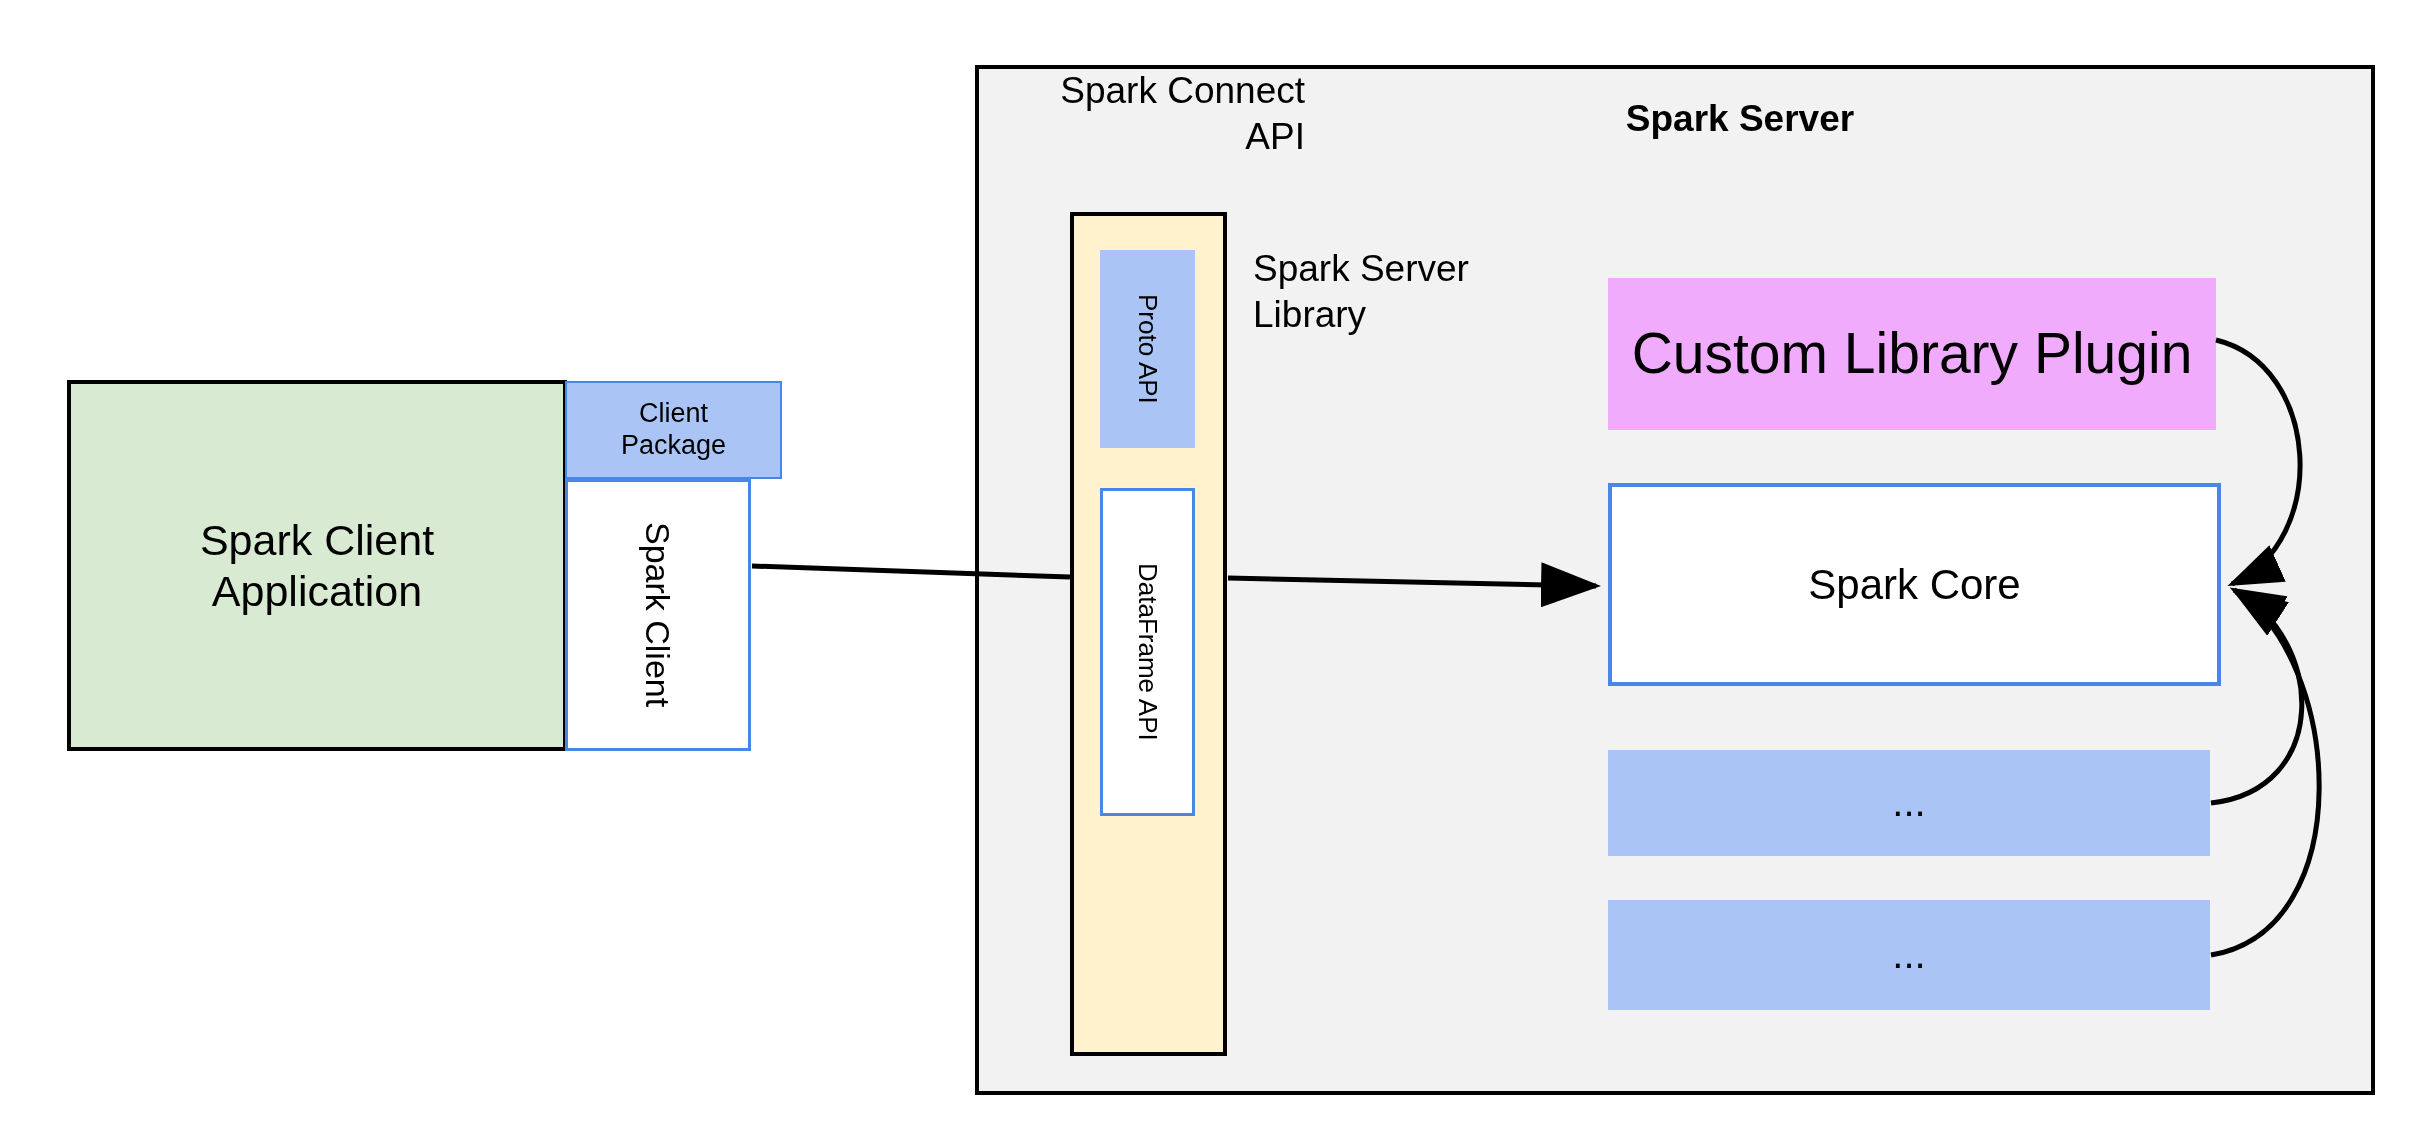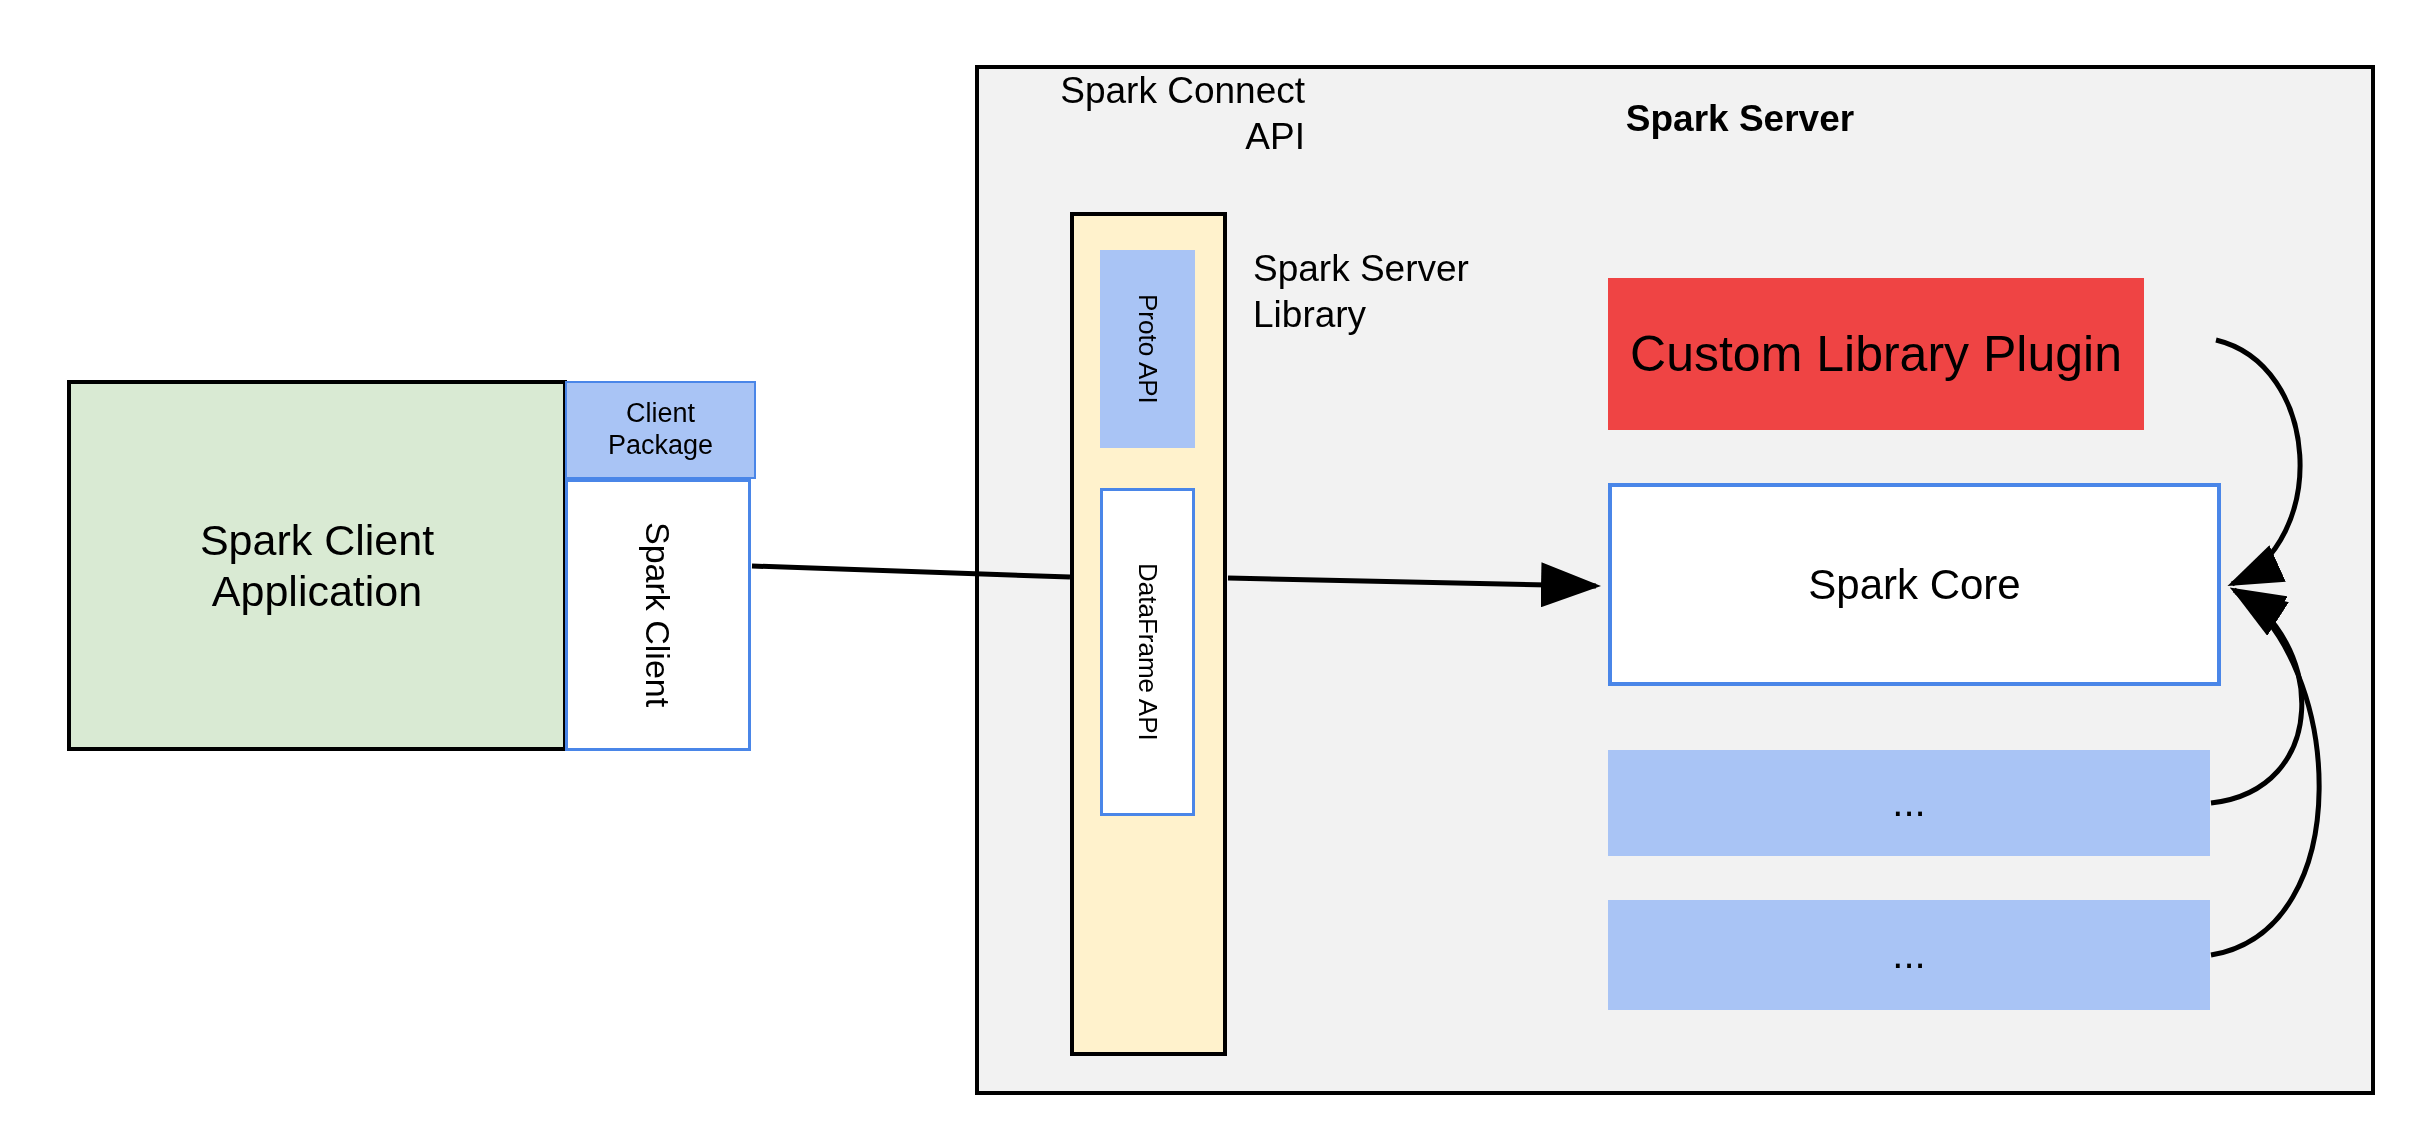--- a/index.html
+++ b/index.html
@@ -35,21 +35,21 @@
     width: 500px; height: 371px;
     background: #d9ead3;
     border: 4px solid #000000;
     font-size: 43px;
     z-index: 2;
   }
   #client-app-label { white-space: pre-line; }
 
   #client-package-box {
     left: 565px; top: 381px;
-    width: 191px; height: 98px;
+    width: 217px; height: 98px;
     background: #a9c4f5;
     border: 2px solid #4a86e8;
     font-size: 27px;
     z-index: 3;
   }
   #client-package-label { white-space: pre-line; }
 
   #spark-client-box {
     left: 565px; top: 479px;
     width: 186px; height: 272px;
@@ -128,23 +128,23 @@
     width: 95px; height: 328px;
     background: #ffffff;
     border: 3px solid #4a86e8;
     z-index: 6;
   }
   #dataframe-api-label { font-size: 26px; }
 
   
   #custom-library-plugin-box {
     left: 1608px; top: 278px;
-    width: 536px; height: 152px;
-    background: #ef4444;
-    font-size: 50px;
+    width: 608px; height: 152px;
+    background: #f0abfc;
+    font-size: 57px;
     z-index: 5;
   }
   #spark-core-box {
     left: 1608px; top: 483px;
     width: 613px; height: 203px;
     background: #ffffff;
     border: 4px solid #4a86e8;
     font-size: 42px;
     z-index: 5;
   }

